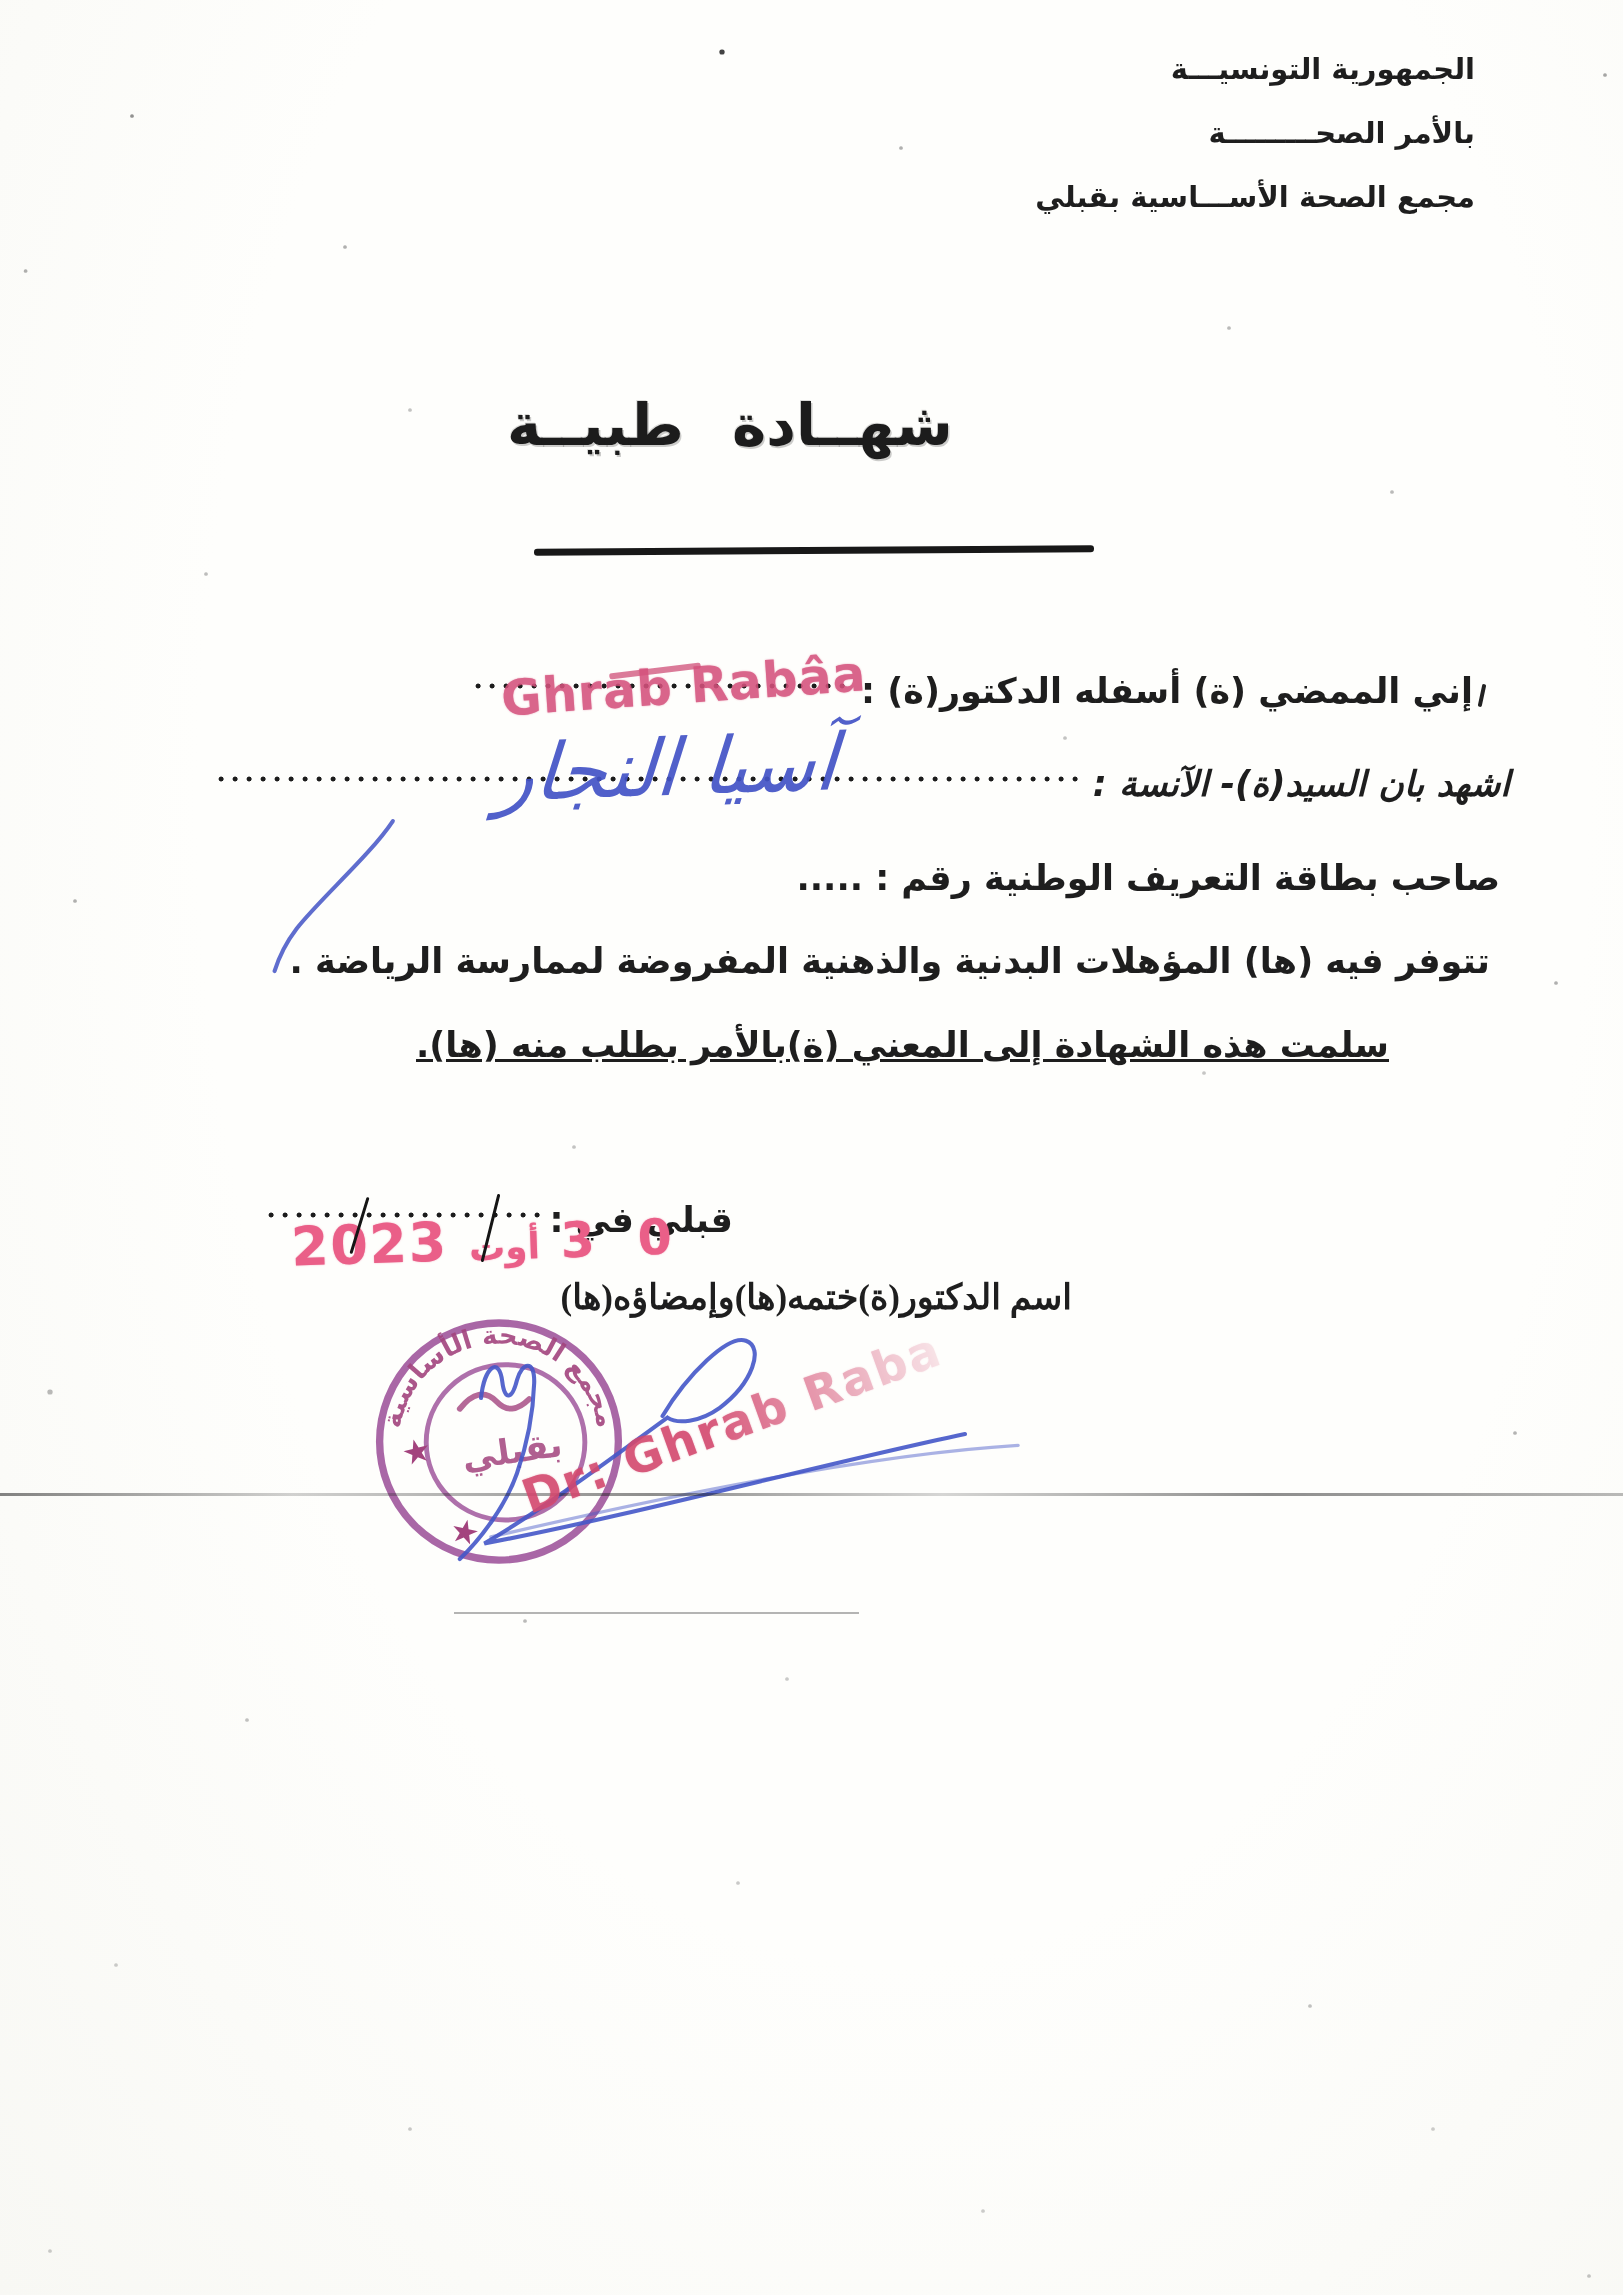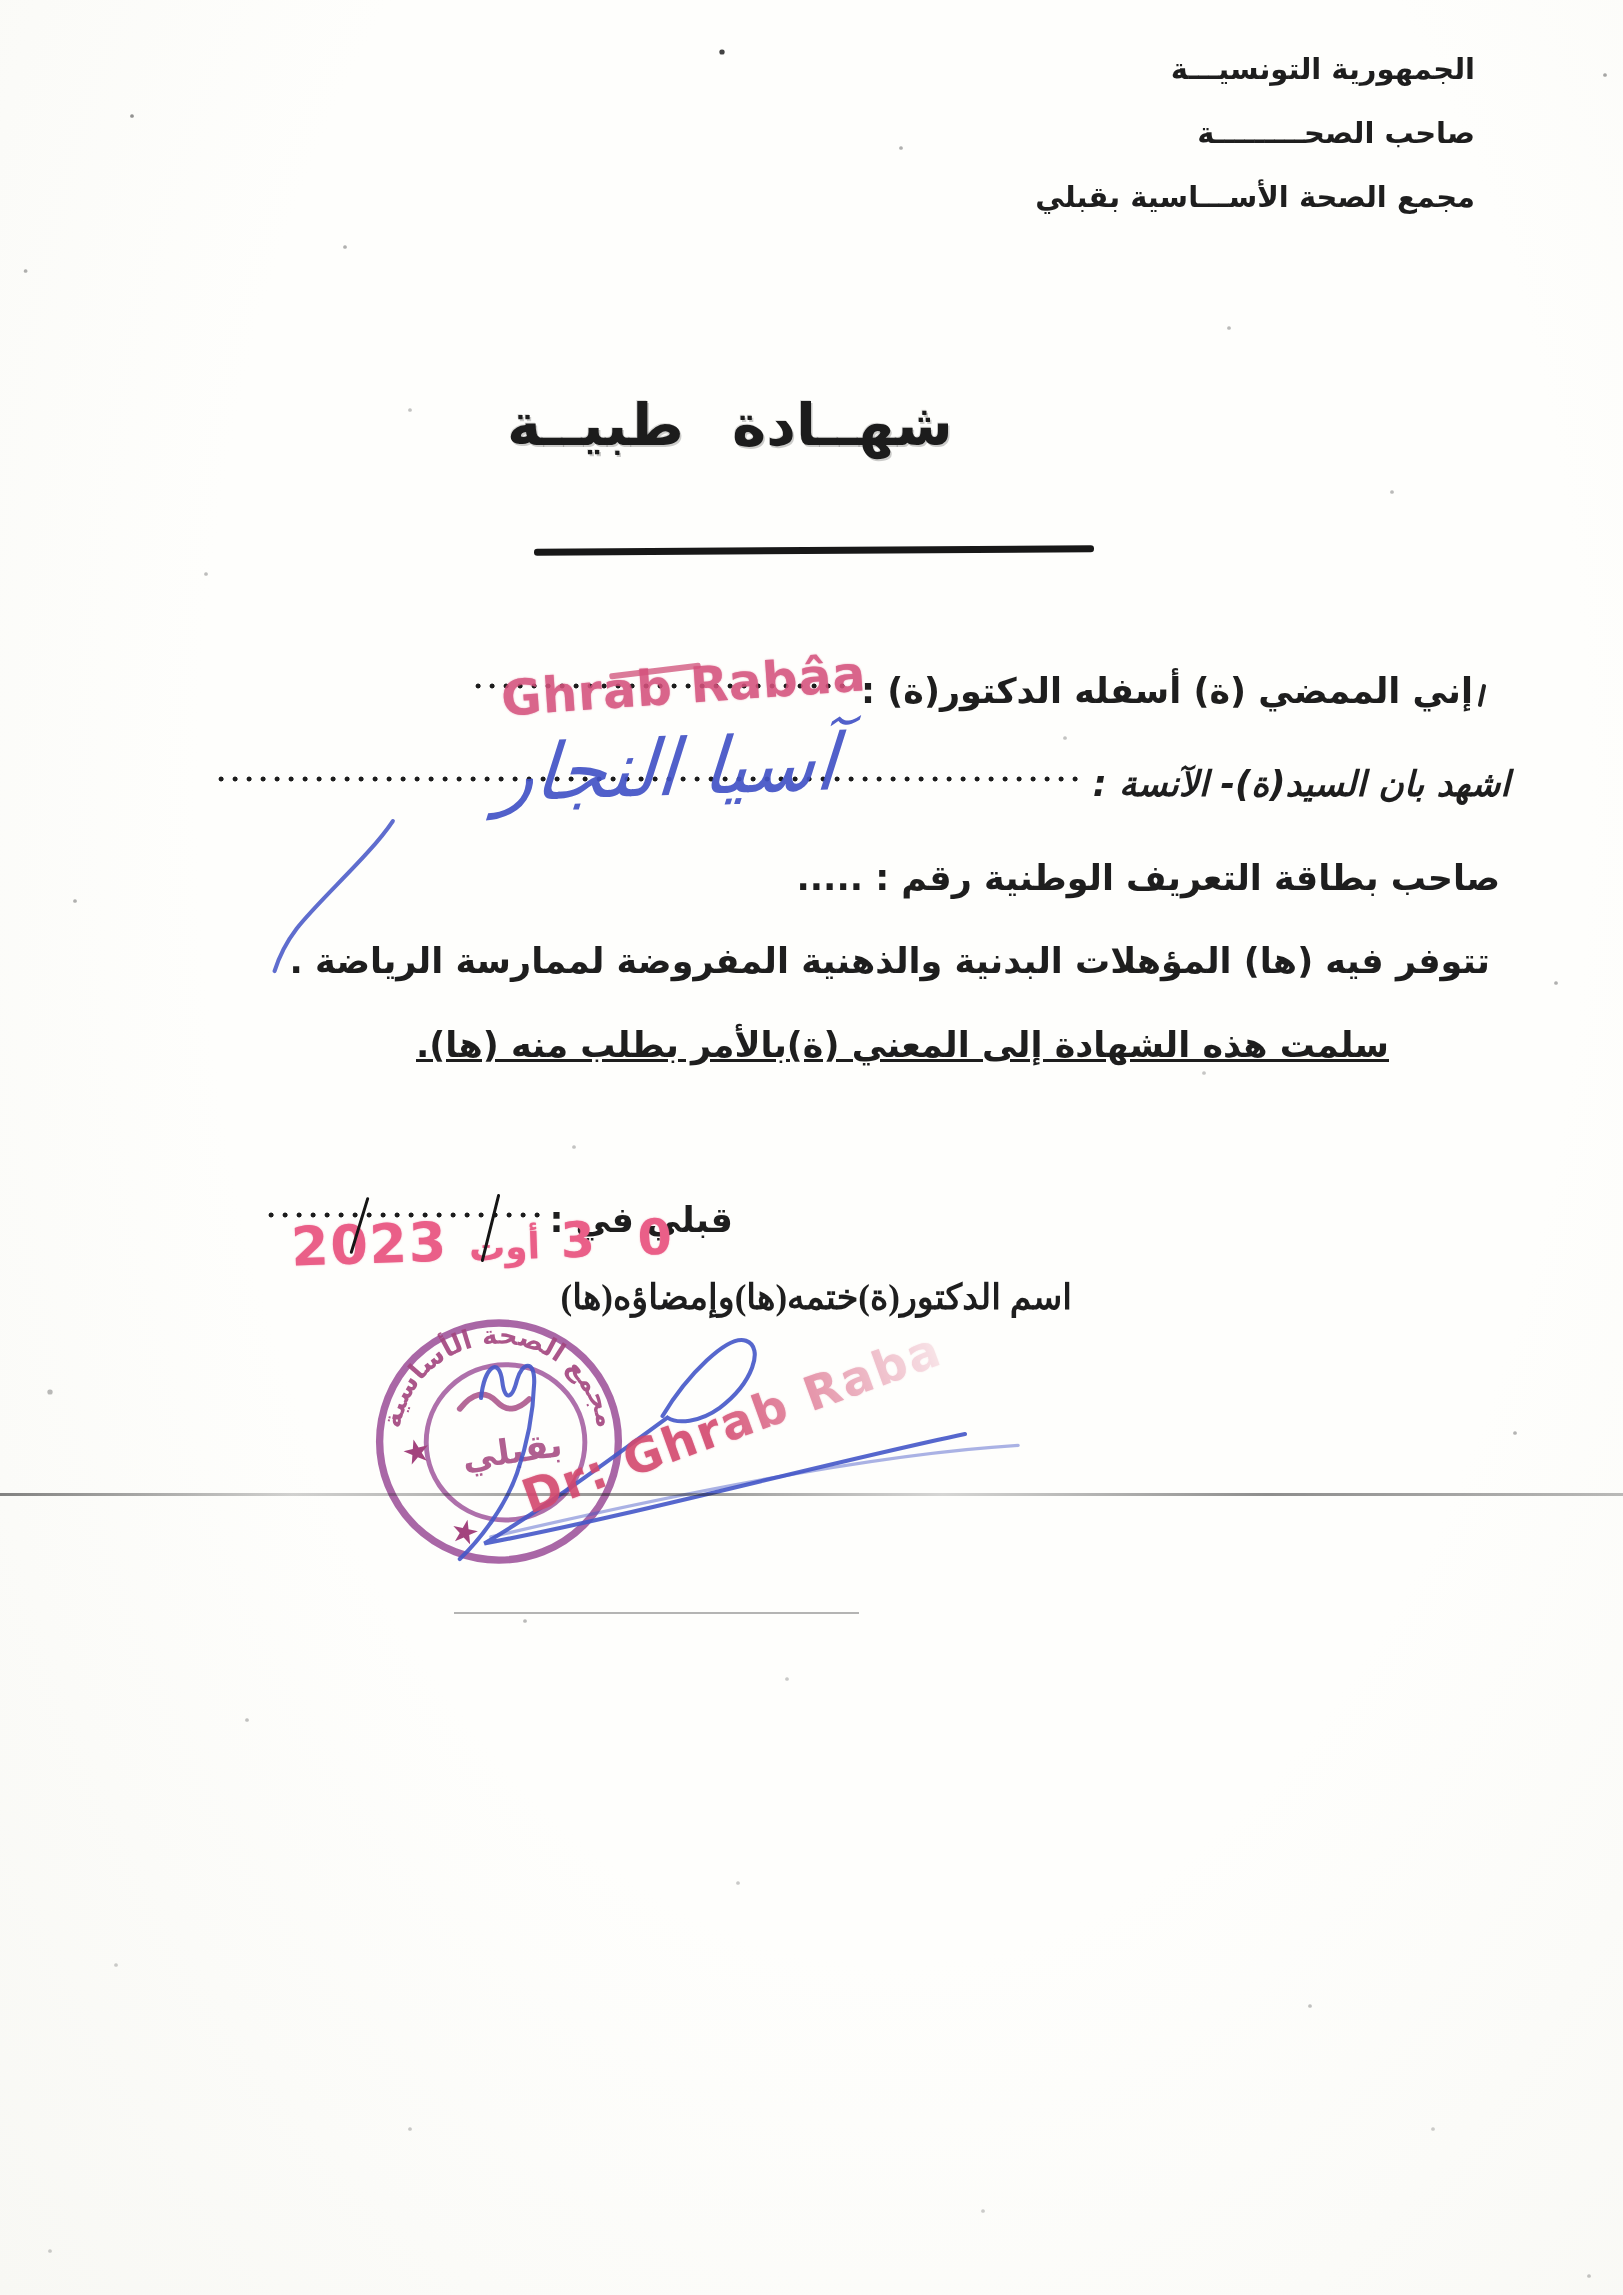--- a/index.html
+++ b/index.html
@@ -85,21 +85,21 @@
 </style>
 </head>
 <body>
 
 <div class="page">
 
   <div class="speckles"></div>
 
   <div class="hdr rtl">
     <div>الجمهورية التونسيـــة</div>
-    <div>صاحب الصحـــــــــة</div>
+    <div>بالأمر الصحـــــــــة</div>
     <div>مجمع الصحة الأســـاسية بقبلي</div>
   </div>
 
   <div class="title rtl">شهــادة طبيــة</div>
   <div class="title-underline"></div>
 
   <div class="fline l1">
     <span class="lbl">إني الممضي (ة) أسفله الدكتور(ة) :</span>
     <span class="dots"></span>
   </div>

